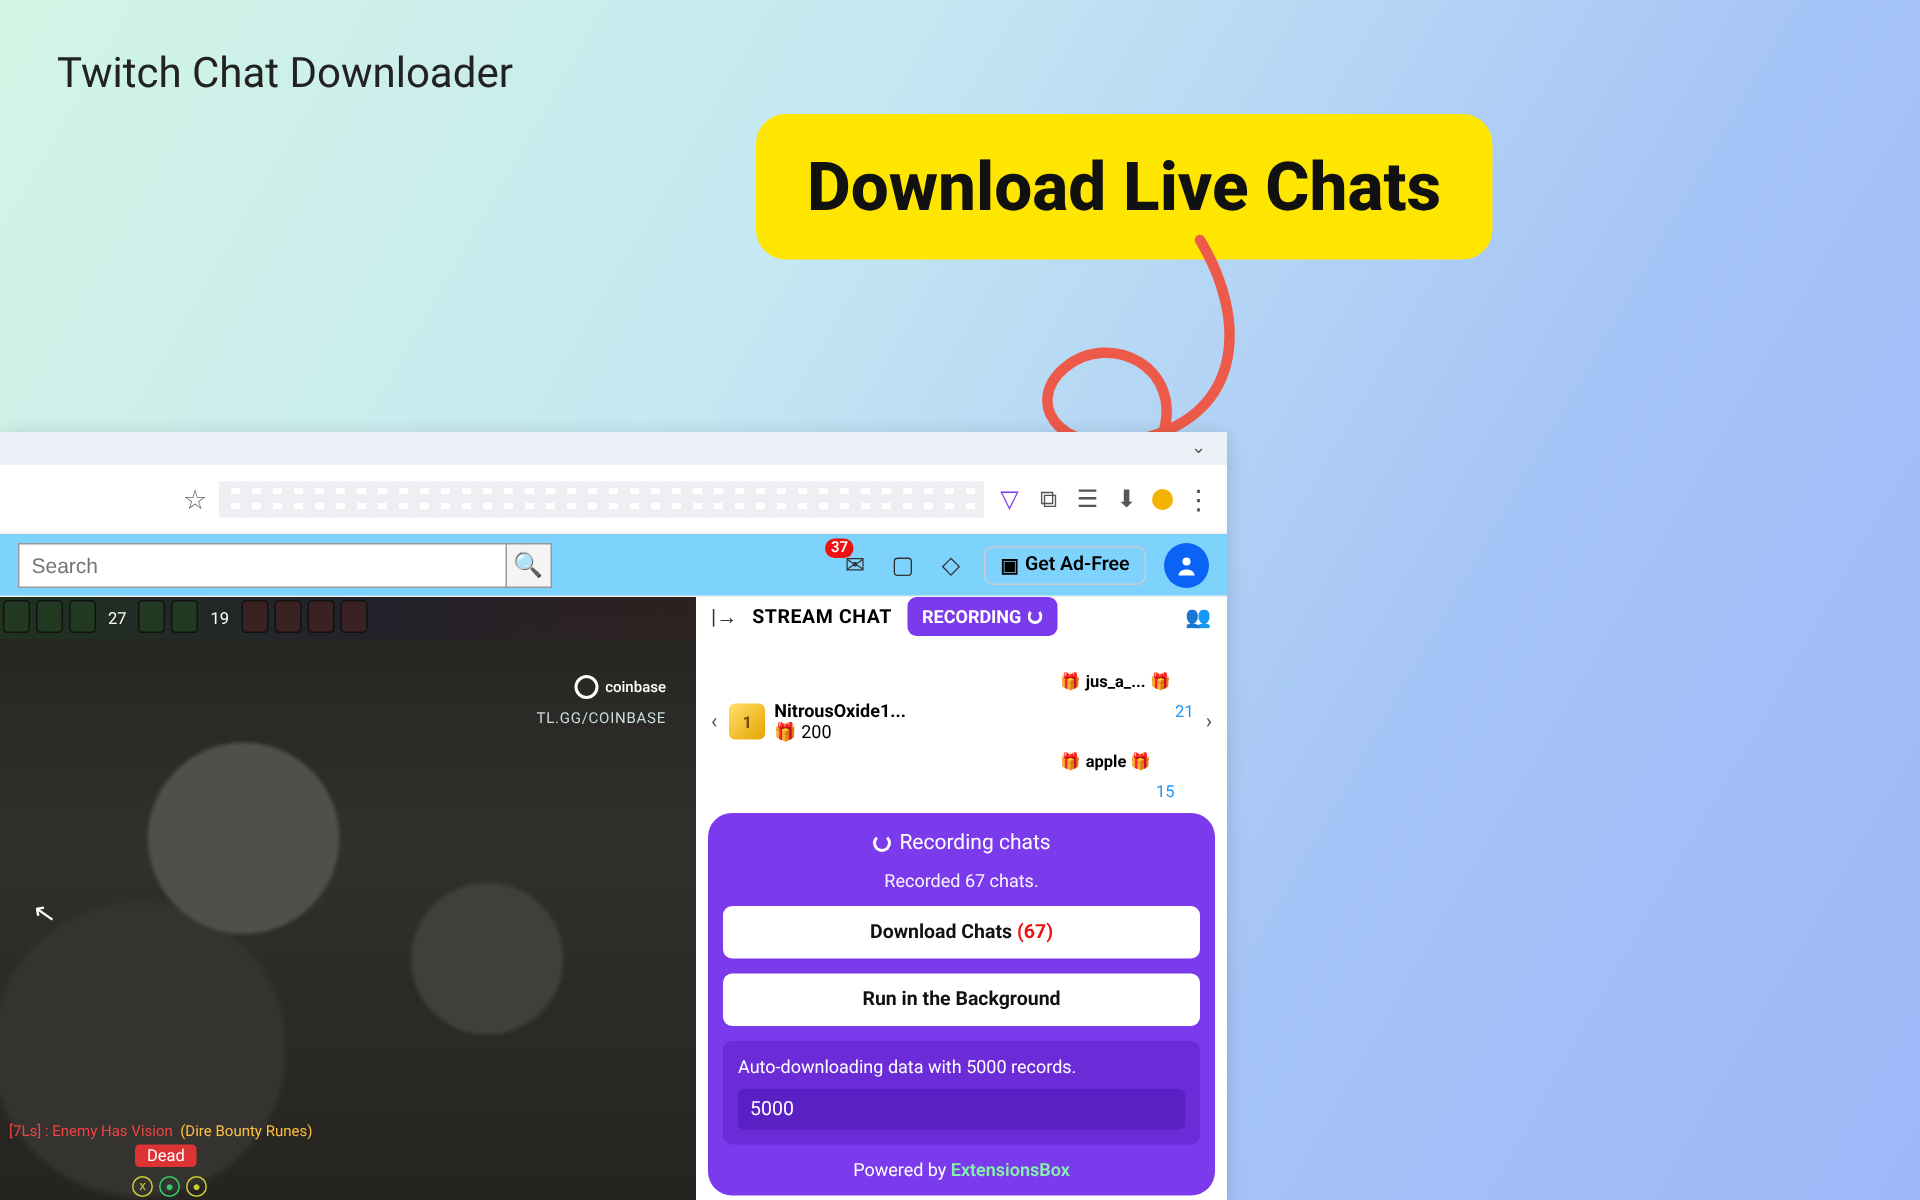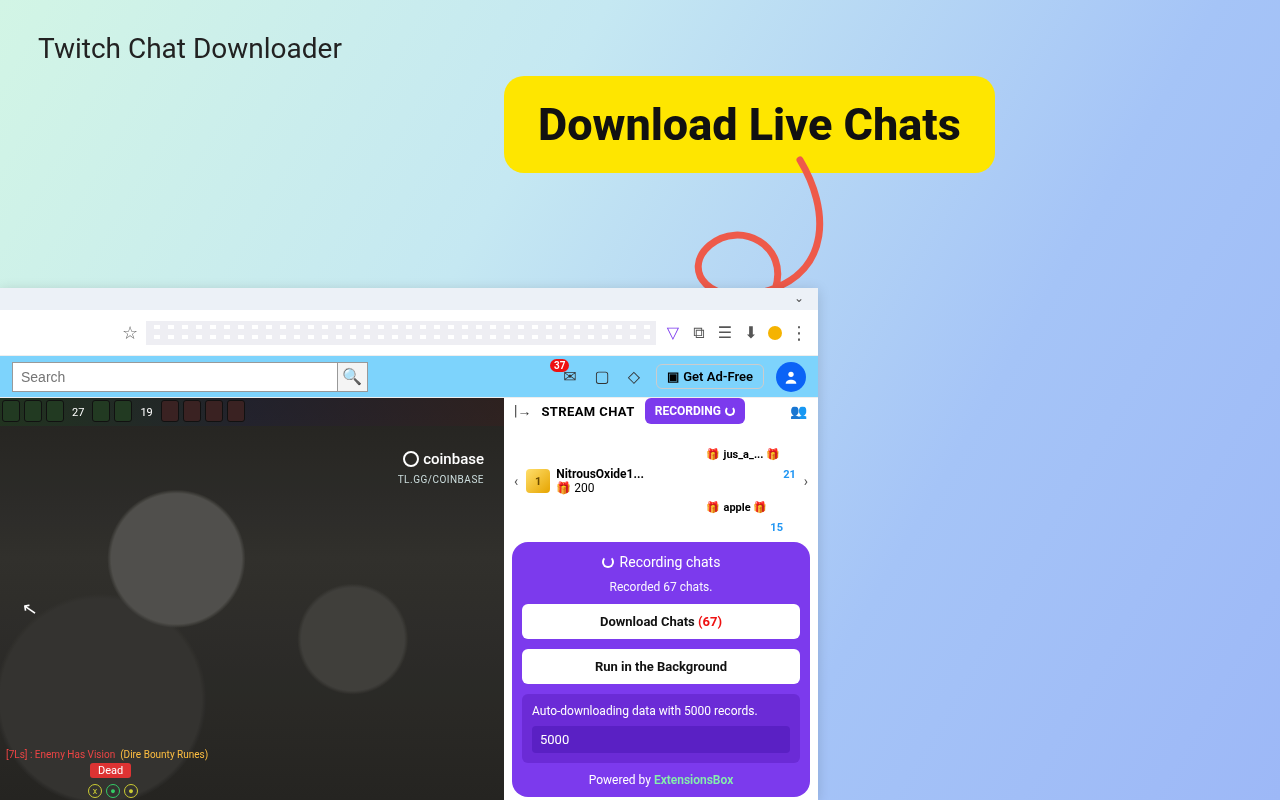--- a/index.html
+++ b/index.html
@@ -130,21 +130,21 @@
 }
 .avatar {
   width:30px;height:30px;border-radius:50%;
   background:#0b63f6;
   display:flex;align-items:center;justify-content:center;
 }
 .avatar svg { fill:#fff; }
 
 .content-row { display:flex; height: calc(100% - 22px - 46px - 42px); }
 .video-pane {
-  width: 504px;
+  width: 464px;
   position:relative;
   background:#31302e;
 }
 .video-pane .vtex {
   position:absolute; inset:0;
   background:
     radial-gradient(circle at 35% 40%, #5b5a56 0 16%, transparent 17%),
     radial-gradient(circle at 70% 60%, #4a4945 0 12%, transparent 13%),
     radial-gradient(circle at 20% 75%, #3d3c39 0 20%, transparent 21%),
     linear-gradient(180deg, #2c2b28, #3a3935 40%, #2d2c29);
@@ -153,21 +153,21 @@
 .hud-top {
   position:absolute; top:0; left:0; right:0; height:28px;
   background:linear-gradient(90deg, rgba(30,60,30,.6), rgba(30,30,60,.4), rgba(60,30,30,.4));
   display:flex;gap:4px;padding:2px;
 }
 .hud-chip { width:18px;height:22px;background:#223a22;border:1px solid #111;border-radius:3px; }
 .hud-chip.red { background:#3a2222; }
 .hud-num { color:#fff;font-size:11px;align-self:center;padding:0 4px; }
 .cb-logo {
   position:absolute; top:52px; right:20px;
-  color:#fff; font-size:15px; font-weight:500;
+  color:#fff; font-size:10px; font-weight:500;
   display:flex; align-items:center; gap:4px;
 }
 .cb-logo .ring{width:16px;height:16px;border:2.5px solid #fff;border-radius:50%;}
 .cb-sub { position:absolute; top:76px; right:20px; color:#cdd; font-size:10px; letter-spacing:.5px;}
 .hud-bot { position:absolute; bottom:40px; left:6px; color:#ffbf40; font-size:10px; }
 .hud-bot .ev{color:#e44;}
 .dead-tag {
   position:absolute; bottom:22px; left:90px;
   background:#d33; color:#fff; font-size:11px; padding:1px 8px; border-radius:3px;
 }
@@ -190,21 +190,21 @@
 .rec-btn .spin { width:10px;height:10px;border:2px solid #fff;border-top-color:transparent;border-radius:50%; }
 .people-ic { margin-left:auto; color:#333; font-size:14px; }
 
 .giftrow {
   display:flex; align-items:center; padding:4px 8px; gap:6px; font-size:12px;
 }
 .gold-badge{width:24px;height:24px;background:linear-gradient(135deg,#ffdf6c,#e6a400);border-radius:4px;display:flex;align-items:center;justify-content:center;font-size:11px;font-weight:700;color:#6b4b00;}
 .gname{font-weight:700;}
 .gstat{display:flex;align-items:center;gap:3px;}
 .ggift{color:#8b5cf6;}
-.gblue{color:#2196f3;font-weight:700;margin-top:40px;}
+.gblue{color:#2196f3;font-weight:400;margin-top:40px;}
 .chevr{color:#555;font-size:14px;padding:0 2px;}
 .chevl{color:#555;font-size:14px;padding:0 2px;}
 
 
 .popup {
   margin: 4px 8px 8px;
   background:#7c3aed;
   border-radius:16px;
   padding: 12px 10px 10px;
   color:#fff;

